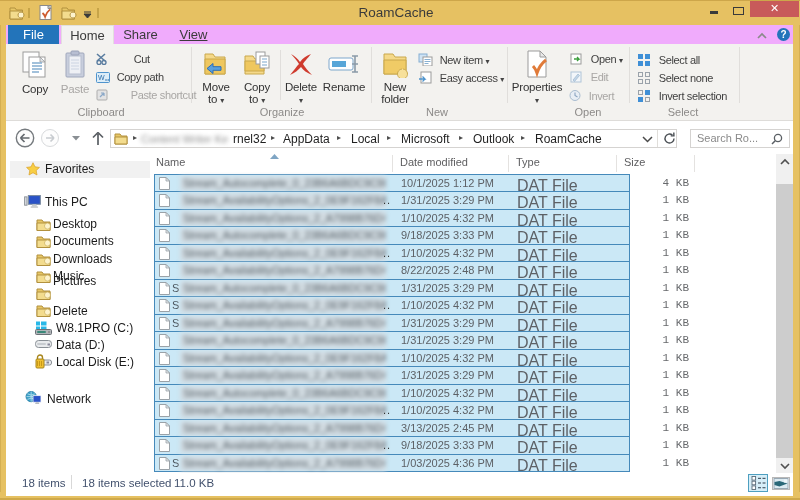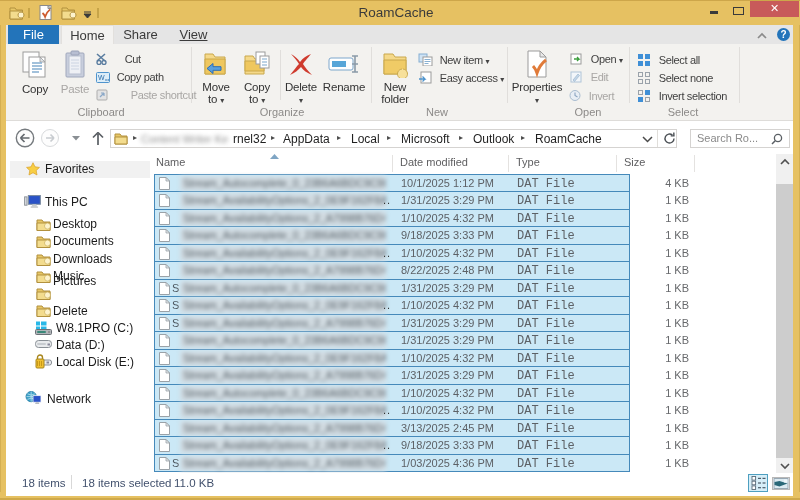--- a/index.html
+++ b/index.html
@@ -14,21 +14,21 @@
 #bright { left:793px; top:25px; width:7px; height:475px; background:#e6c162; border-right:1px solid #d4af52; }
 #bbot   { left:0; top:492px; width:800px; height:8px; background:#e6c162; border-bottom:2px solid #cfa94a; }
 #title { left:0; top:5px; width:792px; text-align:center; font-size:13.5px; color:#3b3b3b; }
 
 
 #btn-close { left:750px; top:1px; width:49px; height:16px; background:#c85a5a; color:#fff; text-align:center; font-size:11px; line-height:15px;}
 #btn-min { left:710px; top:11px; width:8px; height:2.5px; background:#3a3a3a; }
 #btn-max { left:733px; top:7px; width:11px; height:8px; border:1.5px solid #3a3a3a; }
 
 
-#tabrow { left:6px; top:25px; width:787px; height:19px; background:#e5e5e5; }
+#tabrow { left:6px; top:25px; width:787px; height:19px; background:#f0abfc; }
 #filetab { left:2px; top:0; width:51px; height:19px; background:#2374ba; color:#fff; text-align:center; font-size:13px; line-height:19px; }
 .tab { top:0; width:53px; height:19px; color:#3b3b3b; text-align:center; font-size:13px; line-height:19px; }
 #tab-home { left:55px; background:#f3f2f0; border:1px solid #e2e0dd; border-bottom:none; }
 #tab-share { left:108px; }
 #tab-view { left:161px;text-decoration:underline; }
 
 #rib-help { left:771px; top:3px; width:13px; height:13px; border-radius:50%; background:#2374ba; color:#fff; font-size:10px; font-weight:bold; text-align:center; line-height:13px; }
 
 
 #ribbon { left:6px; top:44px; width:787px; height:77px; background:#f3f2ef; border-bottom:1px solid #dedcd9; }
@@ -52,22 +52,22 @@
 .side-item { font-size:12px; color:#1b1b1b; white-space:nowrap; }
 .hcol { top:2px; font-size:11px; color:#5e5e60; }
 .hsep { top:1px; width:1px; height:17px; background:#e4e2e0; }
 .row { left:148px; width:476px; height:17.5px; background:#cbe8f6; border:1px solid #4589ba; border-bottom:none; }
 .row.last { height:18.5px; border-bottom:1px solid #4589ba; }
 .ricon { position:absolute; left:4px; top:2px; }
 .rname { position:absolute; left:25px; top:1px; width:206px; height:15px; overflow:hidden; font-size:10.5px; line-height:15px; color:#566068; background:#d2dce2; filter:blur(2px); white-space:nowrap; padding-left:3px; }
 .rpre { position:absolute; left:17px; top:2px; font-size:11px; color:#4a545c; }
 .rdots { position:absolute; left:228px; top:2px; font-size:11px; color:#333; letter-spacing:1px; }
 .rdate { position:absolute; left:246px; top:2px; font-size:11px; color:#5d6166; white-space:nowrap; }
-.rtype { position:absolute; left:362px; top:2px; font-size:12px; color:#5d6166; white-space:nowrap;font-family:Liberation Mono, monospace; }
-.rsize { position:absolute; left:460px; top:2px; width:74px; text-align:right; font-size:11px; color:#67696c; }
+.rtype { position:absolute; left:362px; top:2px; font-size:16px; color:#5d6166; white-space:nowrap; }
+.rsize { position:absolute; left:460px; top:2px; width:74px; text-align:right; font-size:11px; color:#67696c;font-family:Liberation Mono, monospace; }
 
 
 #sbar { left:770px; top:0; width:17px; height:319px; background:#f0f0f0; }
 #sthumb { left:770px; top:30px; width:17px; height:274px; background:#cdcdcd; }
 
 
 #status { left:6px; top:473px; width:787px; height:23px; background:#fff; font-size:11.5px; color:#42516d; }
 </style>
 </head>
 <body>
@@ -149,21 +149,21 @@
         <rect x="11" y="1" width="8" height="4" rx="1" fill="#b7bed2" stroke="#9aa2b8"></rect>
       </svg>
       <div class="biglabel gray">Paste</div>
     </div>
     <div class="abs smalltext" style="left:90px;top:9px">
       <svg width="14" height="12" viewBox="0 0 14 12" style="vertical-align:-2px">
         <path d="M1 1 L9 8 M9 1 L1 8" stroke="#5a7da0" stroke-width="1.6" fill="none"></path>
         <circle cx="3" cy="9.5" r="2" fill="none" stroke="#5a7da0" stroke-width="1.4"></circle>
         <circle cx="8" cy="9.5" r="2" fill="none" stroke="#5a7da0" stroke-width="1.4"></circle>
       </svg>
-      <span style="margin-left:12px">Cut</span>
+      <span style="margin-left:21px">Cut</span>
     </div>
     <div class="abs smalltext" style="left:90px;top:27px">
       <svg width="14" height="11" viewBox="0 0 14 11" style="vertical-align:-2px">
         <rect x="0.5" y="0.5" width="13" height="10" rx="1" fill="#dcedf8" stroke="#4f94cd"></rect>
         <text x="2" y="8" font-size="7" fill="#2b6ca8" font-family="Liberation Sans">W</text>
         <circle cx="10" cy="8" r="0.8" fill="#2b6ca8"></circle>
           <circle cx="12.2" cy="8" r="0.8" fill="#2b6ca8"></circle>
       </svg>
       <span style="margin-left:4px">Copy path</span>
     </div>

